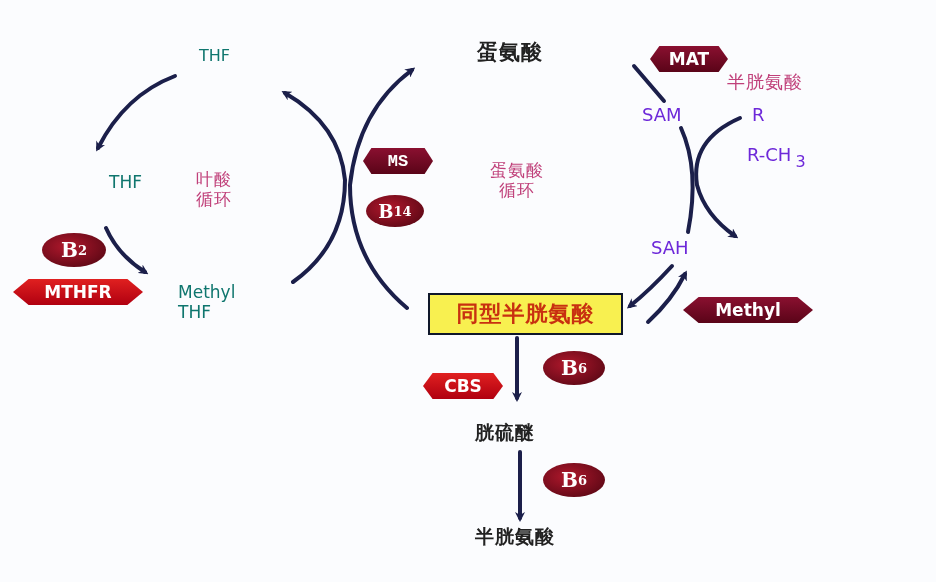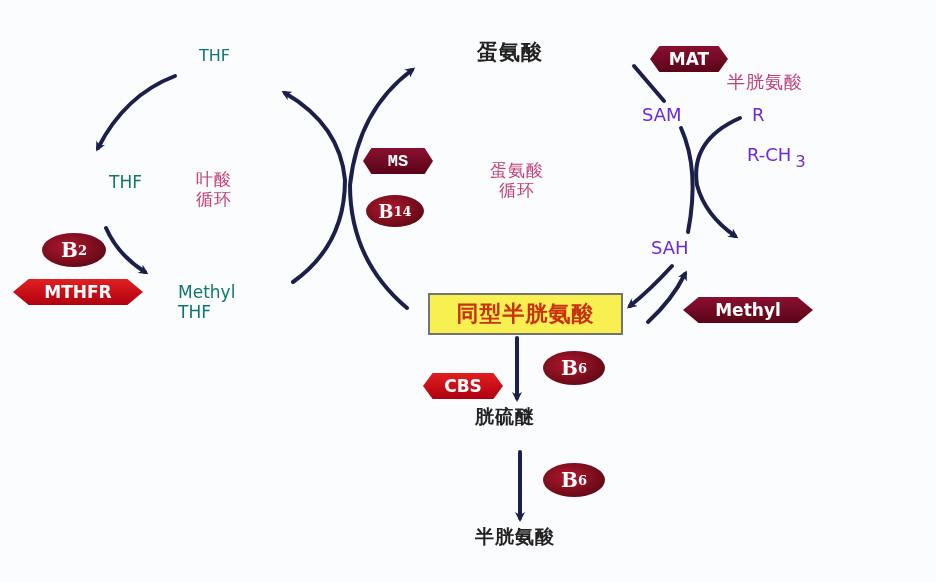--- a/index.html
+++ b/index.html
@@ -10,21 +10,21 @@
   .pink{color:#6d28d9;}
   .lbl{font-size:17px;line-height:20px;}
   .cn{font-size:21px;font-weight:bold;color:#222;letter-spacing:1px;}
   .cnpink{font-size:17px;line-height:20px;color:#c0407a;letter-spacing:1px;}
   .hex{position:absolute;height:26px;display:flex;align-items:center;justify-content:center;color:#fff;font-weight:bold;font-size:17px;font-family:"DejaVu Sans",sans-serif;
        clip-path:polygon(12% 0,88% 0,100% 50%,88% 100%,12% 100%,0 50%);}
   .hex.red{background:linear-gradient(#e02020,#b00010);}
   .hex.dark{background:linear-gradient(#8a1030,#5a0418);}
   .oval{position:absolute;width:64px;height:34px;border-radius:50%;background:radial-gradient(ellipse at 40% 40%,#b0182c,#4a0410);color:#fff;font-weight:bold;font-family:"DejaVu Serif",serif;font-size:20px;display:flex;align-items:center;justify-content:center;}
   .oval sub{font-size:13px;vertical-align:-3px;}
-  .hcy{position:absolute;left:428px;top:293px;width:195px;height:42px;background:#f8f050;border:2px solid #737373;box-sizing:border-box;display:flex;align-items:center;justify-content:center;color:#c83010;font-size:22px;font-weight:bold;letter-spacing:1px;}
+  .hcy{position:absolute;left:428px;top:293px;width:195px;height:42px;background:#f8f050;border:2px solid #0f172a;box-sizing:border-box;display:flex;align-items:center;justify-content:center;color:#c83010;font-size:22px;font-weight:bold;letter-spacing:1px;}
 </style>
 </head>
 <body>
 
 <svg class="lines" width="936" height="582">
   <defs>
     <marker id="ah" markerWidth="10" markerHeight="10" refX="6" refY="5" orient="auto" markerUnits="userSpaceOnUse">
       <path d="M0,0 L10,5 L0,10 L3,5 Z" fill="#1b1f4a"></path>
     </marker>
   </defs>
@@ -95,18 +95,18 @@
 <div class="abs lbl pink" style="left:651px;top:238px;font-size:18px;">SAH</div>
 <div class="hex dark" style="left:683px;top:297px;width:130px;">Methyl</div>
 
 <div class="hcy">同型半胱氨酸</div>
 
 <div class="hex red" style="left:423px;top:373px;width:80px;text-align:center;">CBS</div>
 <div class="oval" style="left:543px;top:351px;width:62px;height:34px;">
   <span>B</span>
     <sub>6</sub>
 </div>
-<div class="abs cn" style="left:475px;top:404px;font-size:19px;">胱硫醚</div>
+<div class="abs cn" style="left:475px;top:420px;font-size:19px;">胱硫醚</div>
 <div class="oval" style="left:543px;top:463px;width:62px;height:34px;">
   <span>B</span>
     <sub>6</sub>
 </div>
 <div class="abs cn" style="left:475px;top:524px;font-size:19px;">半胱氨酸</div>
 
 </body></html>

